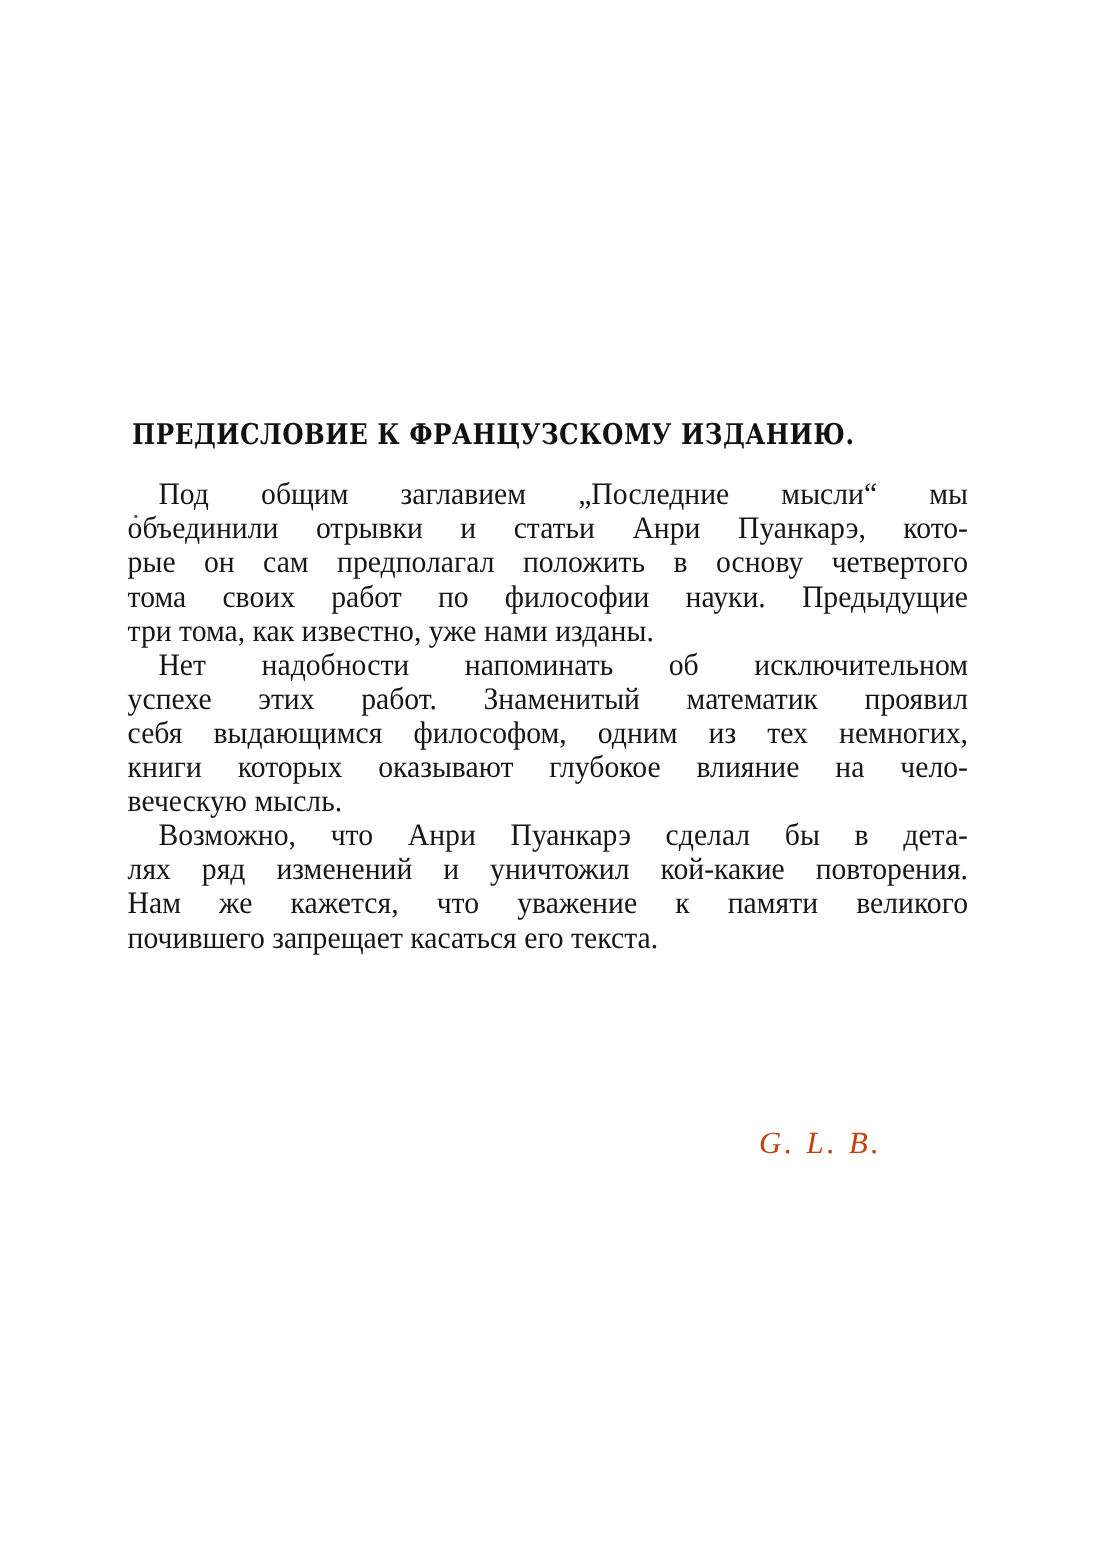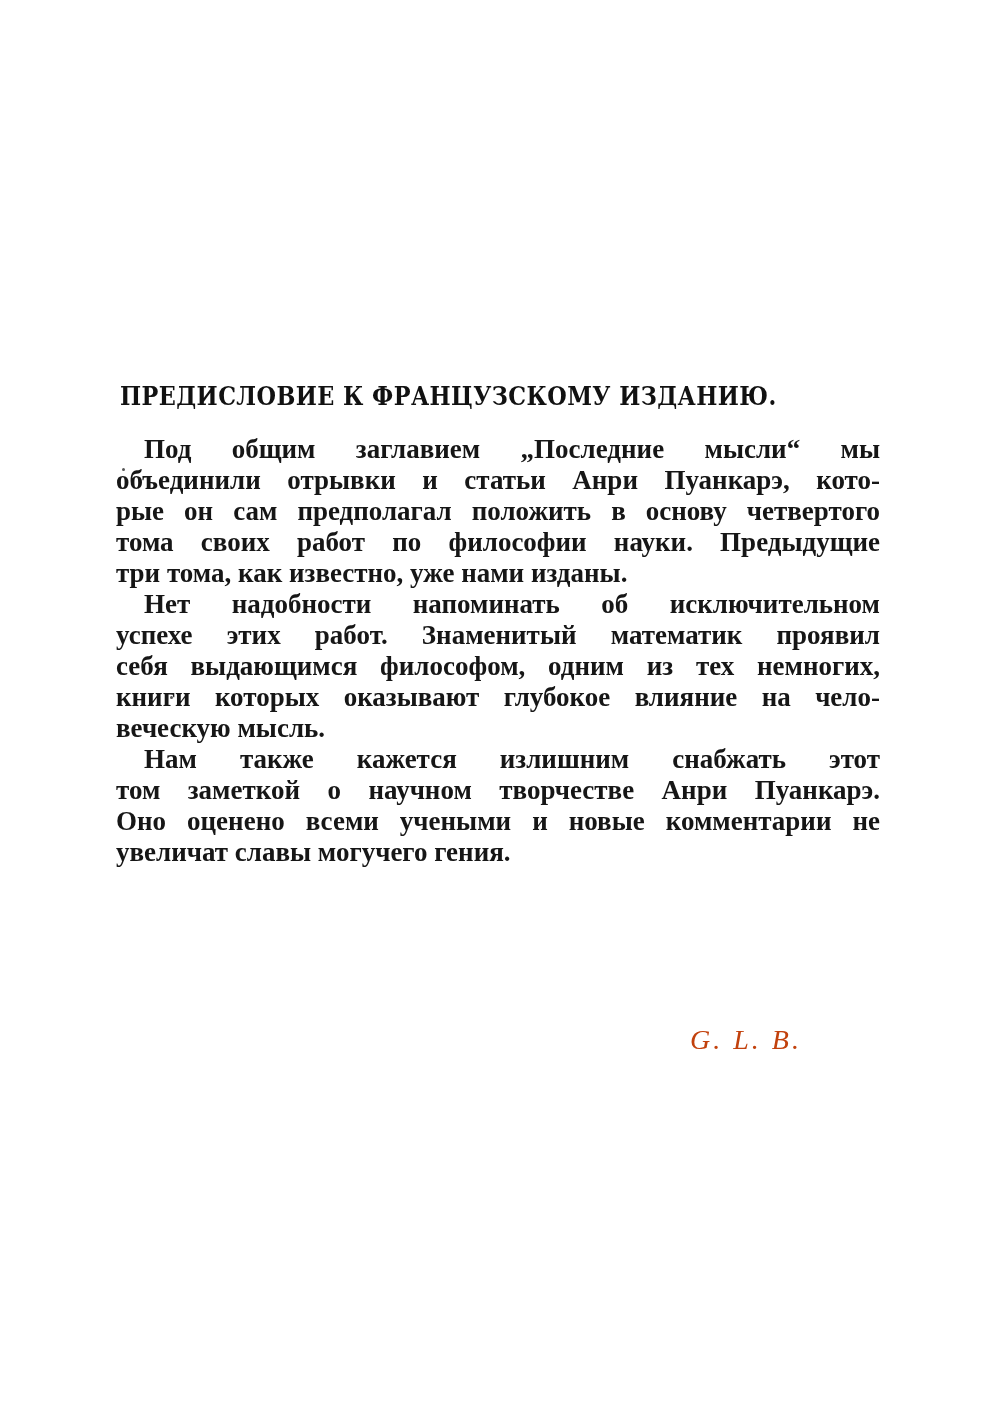--- a/index.html
+++ b/index.html
@@ -35,21 +35,20 @@
       color: #111111;
       white-space: nowrap;
       transform: scaleX(0.86);
       transform-origin: left center;
     }
     .body-text {
       position: absolute;
       left: 116px;
       top: 434px;
       width: 764px;
-      font-weight: bold;
     }
     .para {
       margin: 0;
       padding: 0;
     }
     .line {
       display: block;
       height: 31px;
       line-height: 31px;
       font-size: 27px;
@@ -101,27 +100,27 @@
     </div>
 
     <div class="para">
       <span class="line indent">Нет надобности напоминать об исключительном</span>
       <span class="line">успехе этих работ. Знаменитый математик проявил</span>
       <span class="line">себя выдающимся философом, одним из тех немногих,</span>
       <span class="line">книги которых оказывают глубокое влияние на чело-</span>
       <span class="line last">веческую мысль.</span>
     </div>
 
+    <div class="para">
+      <span class="line indent">Возможно, что Анри Пуанкарэ сделал бы в дета-</span>
+      <span class="line">лях ряд изменений и уничтожил кой-какие повторения.</span>
+      <span class="line">Нам же кажется, что уважение к памяти великого</span>
+      <span class="line last">почившего запрещает касаться его текста.</span>
+    </div>
 
-    <div class="para">
-      <span class="line indent">Нам также кажется излишним снабжать этот</span>
-      <span class="line">том заметкой о научном творчестве Анри Пуанкарэ.</span>
-      <span class="line">Оно оценено всеми учеными и новые комментарии не</span>
-      <span class="line last">увеличат славы могучего гения.</span>
-    </div>
 
   </div>
 
   <div class="signature">G. L. B.</div>
 
   <span class="speck" style="left:122px; top:468px;"></span>
   <span class="speck" style="left:170px; top:696px;"></span>
 </div>
 
 </body></html>

